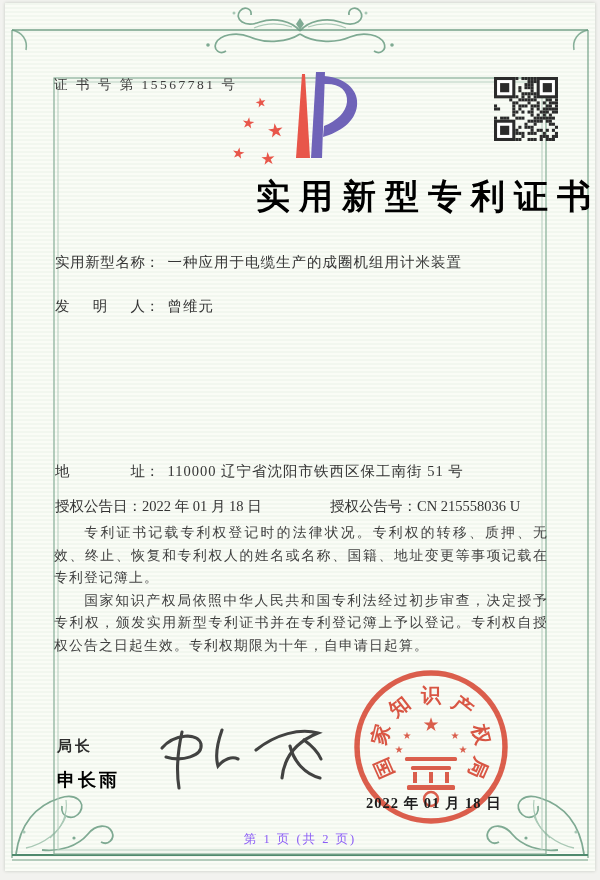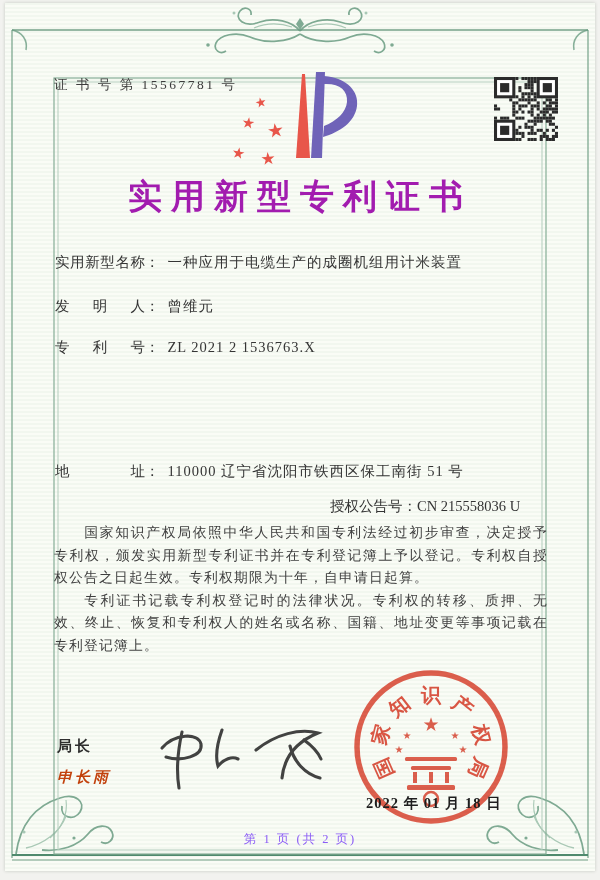--- a/index.html
+++ b/index.html
@@ -10,33 +10,33 @@
   }
   .photo{position:absolute;inset:0;}
   .paper{
     position:absolute;left:5px;top:3px;right:5px;bottom:9px;
     background:repeating-linear-gradient(to bottom,#f2f7ef 0px,#f2f7ef 2px,#fafcf6 2px,#fafcf6 4px);
     box-shadow:0 0 3px rgba(60,80,60,.25);
   }
   svg.frame{position:absolute;left:0;top:0;z-index:1;}
   .abs{position:absolute;z-index:2;}
   .certno{left:54px;top:76px;font-size:13.5px;letter-spacing:2.5px;color:#3c3c3c;}
-  .title{left:0;top:174px;width:100%;text-align:center;margin:0;
-    font-size:34px;font-weight:600;letter-spacing:9px;color:#a21caf;}
+  .title{left:0;top:174px;width:100%;text-align:right;margin:0;
+    font-size:34px;font-weight:600;letter-spacing:9px;color:#000000;}
   .frow{left:55px;width:492px;font-size:14.5px;color:#353535;white-space:nowrap;}
   .flabel{display:inline-block;width:90px;text-align:justify;text-align-last:justify;vertical-align:bottom;}
   .fcolon{margin-right:8px;}
   .fval{letter-spacing:1px;}
   .grant-left{left:55px;top:497px;font-size:14.5px;white-space:nowrap;}
   .grant-right{left:330px;top:497px;font-size:14.5px;white-space:nowrap;}
   .paras{left:54px;top:522px;width:494px;font-size:13.8px;line-height:22.5px;
     letter-spacing:1.2px;text-align:justify;color:#3f3f3f;}
   .paras p{margin:0;text-indent:2.2em;}
   .signer-title{left:57px;top:737px;font-size:15px;font-weight:700;letter-spacing:3px;color:#2f2f2f;}
-  .signer-name{left:57px;top:768px;font-size:15px;font-weight:700;letter-spacing:3px;color:#c2410c;font-style:italic;}
+  .signer-name{left:57px;top:768px;font-size:18px;font-weight:700;letter-spacing:3px;color:#000000;}
   .sig{left:148px;top:720px;}
   .seal{left:348px;top:664px;width:166px;height:166px;z-index:3;mix-blend-mode:multiply;opacity:.92;}
   .sealdate{left:366px;top:794px;font-size:14.5px;font-weight:600;letter-spacing:1px;color:#1e1e1e;z-index:4;}
   .footer{left:0;top:831px;width:100%;text-align:center;font-size:12.5px;letter-spacing:2px;color:#8b5cf6;}
   .qr{left:494px;top:77px;}
   .logo{left:222px;top:60px;}
 </style>
 </head>
 <body>
 
@@ -251,34 +251,34 @@
     </svg>
 
   <h1 class="abs title">实用新型专利证书</h1>
 
   <div class="abs frow" style="top:253px">
     <span class="flabel">实用新型名称</span><span class="fcolon">：</span><span class="fval">一种应用于电缆生产的成圈机组用计米装置</span>
   </div>
   <div class="abs frow" style="top:297px">
     <span class="flabel">发明人</span><span class="fcolon">：</span><span class="fval">曾维元</span>
   </div>
-  <div class="abs frow" style="top:338px">
-    <span class="flabel">专利号</span><span class="fcolon">：</span><span class="fval">ZL 2021 2 1536763.X</span>
-  </div>
   <div class="abs frow" style="top:462px">
     <span class="flabel">地址</span><span class="fcolon">：</span><span class="fval">110000 辽宁省沈阳市铁西区保工南街 51 号</span>
   </div>
 
+  <div class="abs grant-left">
+    <span>授权公告日</span><span>：</span><span>2022 年 01 月 18 日</span>
+  </div>
   <div class="abs grant-right">
     <span>授权公告号</span><span>：</span><span>CN 215558036 U</span>
   </div>
 
   <div class="abs paras">
+    <p>专利证书记载专利权登记时的法律状况。专利权的转移、质押、无效、终止、恢复和专利权人的姓名或名称、国籍、地址变更等事项记载在专利登记簿上。</p>
     <p>国家知识产权局依照中华人民共和国专利法经过初步审查，决定授予专利权，颁发实用新型专利证书并在专利登记簿上予以登记。专利权自授权公告之日起生效。专利权期限为十年，自申请日起算。</p>
-    <p>专利证书记载专利权登记时的法律状况。专利权的转移、质押、无效、终止、恢复和专利权人的姓名或名称、国籍、地址变更等事项记载在专利登记簿上。</p>
   </div>
 
   <div class="abs signer-title">局长</div>
   <div class="abs signer-name">申长雨</div>
 
   <svg class="abs sig" width="185" height="82" viewBox="0 0 185 82" aria-hidden="true">
     <g stroke="#2f2f2f" stroke-width="3.1" stroke-linecap="round" fill="none" opacity="0.9">
       <path d="M34,12 C30,30 28,50 31,68"></path>
       <path d="M14,28 C26,14 50,12 53,24 C55,36 34,42 18,37"></path>
       <path d="M74,10 C69,24 67,36 70,46 C76,39 84,36 90,39"></path>

